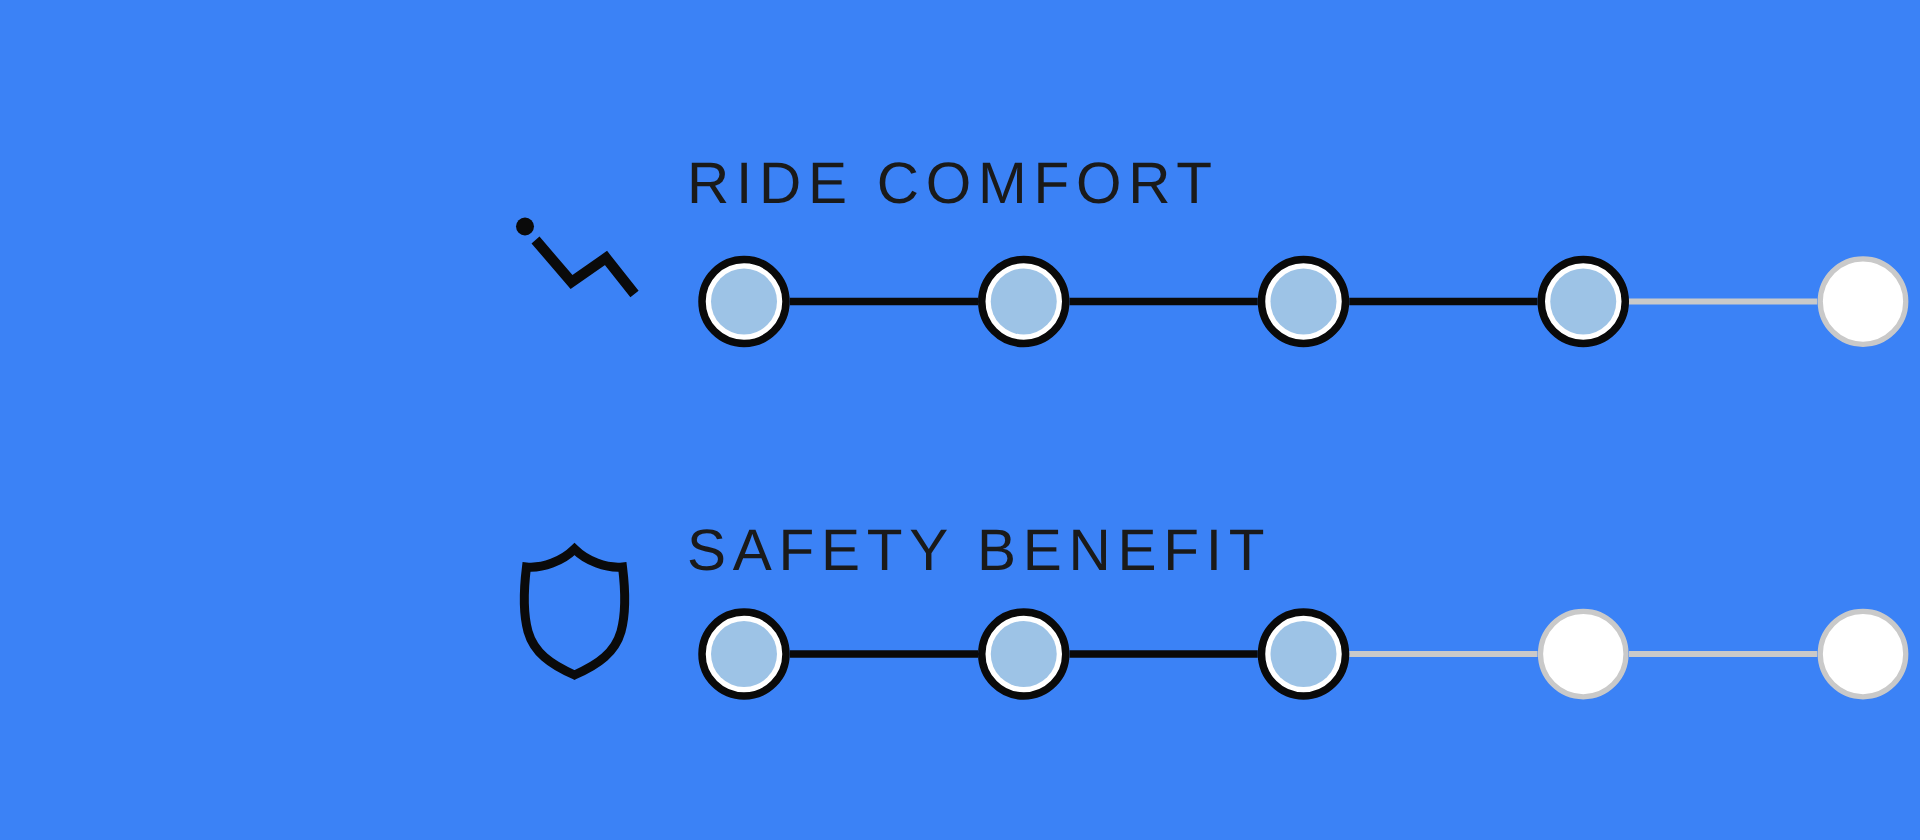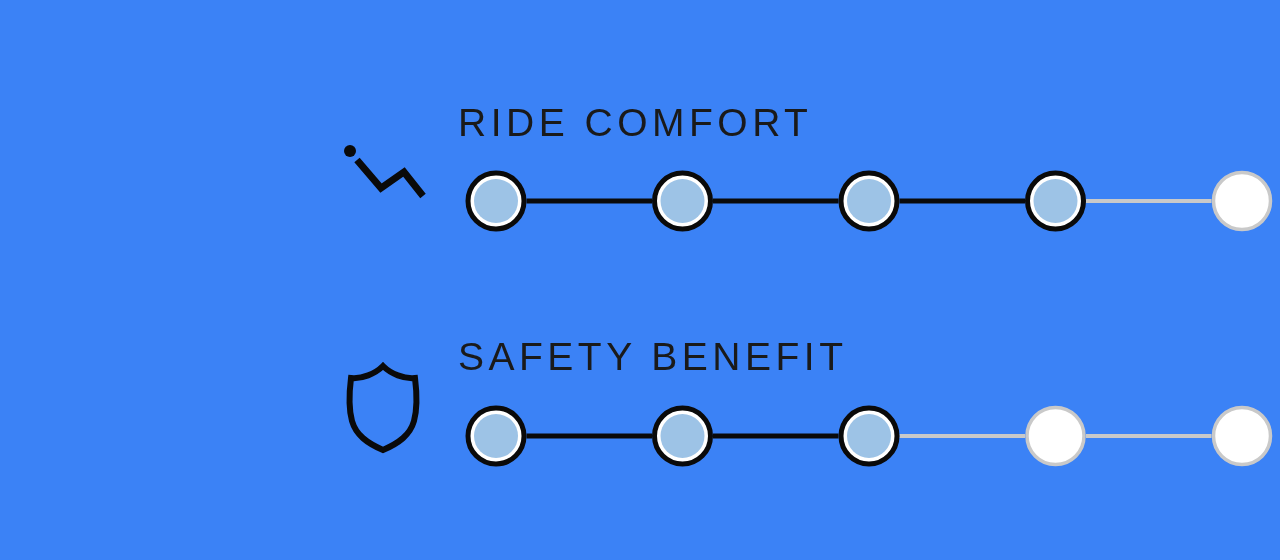--- a/index.html
+++ b/index.html
@@ -21,21 +21,21 @@
     position: absolute;
     left: 458px;
     font-size: 39px;
     font-weight: 300;
     letter-spacing: 4.5px;
     color: #1a1a1a;
     white-space: nowrap;
     line-height: 1;
   }
   .title-ride   { top: 103px; }
-  .title-safety { top: 337px; text-align: center; }
+  .title-safety { top: 348px; text-align: center; }
   .icon-svg { position: absolute; }
   .icon-recline { left: 330px; top: 128px; width: 105px; height: 90px; }
   .icon-shield  { left: 338px; top: 356px; width: 90px;  height: 102px; }
   .scale-svg { position: absolute; left: 460px; width: 815px; height: 64px; }
   .scale-ride   { top: 170px; }
   .scale-safety { top: 405px; }
 </style>
 </head>
 <body>
 

